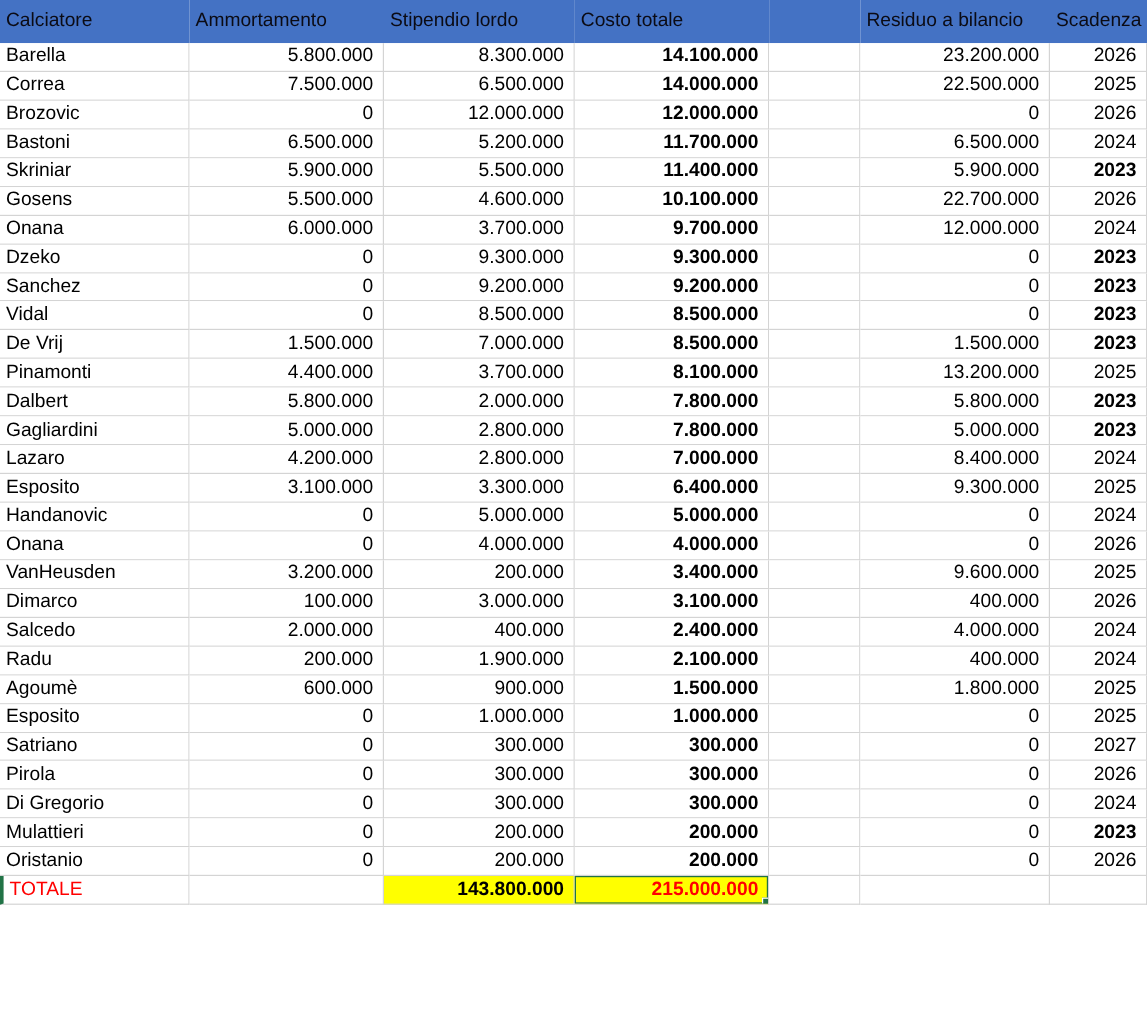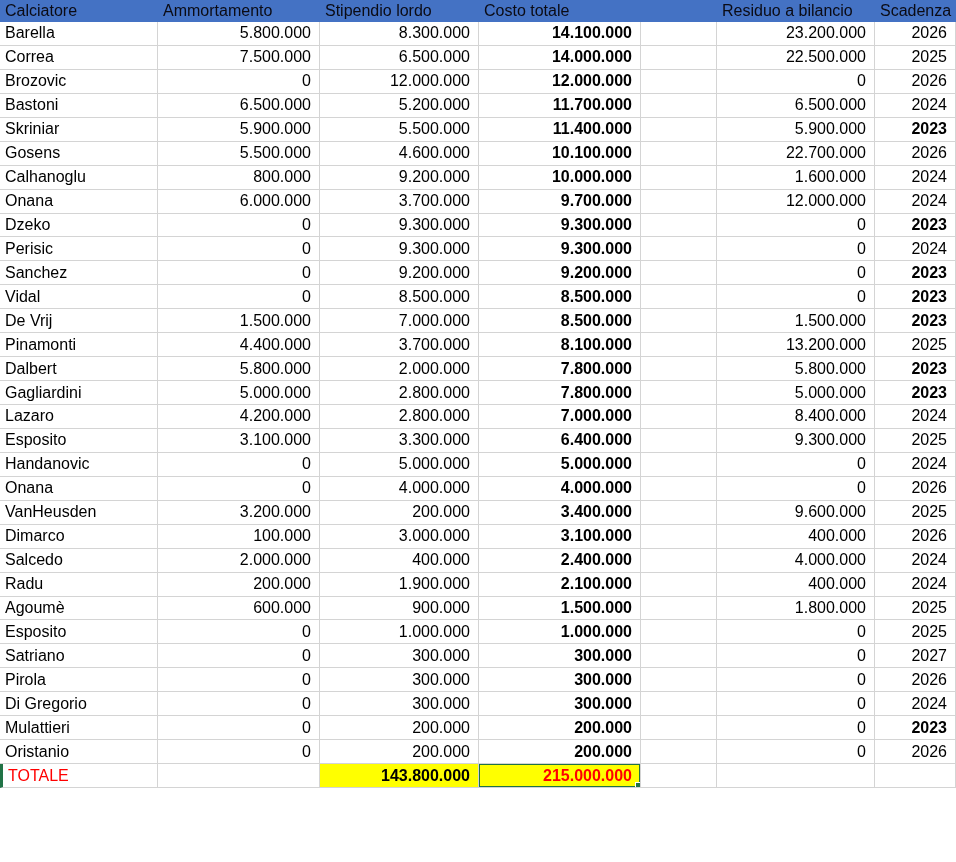--- a/index.html
+++ b/index.html
@@ -10,21 +10,21 @@
     --selection-green:#217346;
   }
   html,body{margin:0;padding:0;}
   body{background:#fff;}
   .sheet{
     width:956px;height:862px;overflow:hidden;background:#fff;
     font-family:"Liberation Sans",sans-serif;font-size:16px;color:#000;
   }
   table{border-collapse:separate;border-spacing:0;table-layout:fixed;width:956px;}
   tr{height:23.94px;}
-  tr.header-row{height:22px;}
+  tr.header-row{height:36px;}
   th{
     background:var(--header-blue);color:#0b0b14;font-weight:400;
     text-align:left;padding:0 8px 0 5px;white-space:nowrap;overflow:hidden;
     font-size:16px;
   }
   td{
     border-right:1px solid var(--gridline);
     border-bottom:1px solid var(--gridline);
     padding:0 8px 0 5px;white-space:nowrap;overflow:hidden;
     background:#fff;position:relative;
@@ -117,54 +117,36 @@
         <tr>
           <td>Gosens</td>
           <td class="num">5.500.000</td>
           <td class="num">4.600.000</td>
           <td class="num bold">10.100.000</td>
           <td></td>
           <td class="num">22.700.000</td>
           <td class="num">2026</td>
         </tr>
         <tr>
-          <td>Calhanoglu</td>
-          <td class="num">800.000</td>
-          <td class="num">9.200.000</td>
-          <td class="num bold">10.000.000</td>
-          <td></td>
-          <td class="num">1.600.000</td>
-          <td class="num">2024</td>
-        </tr>
-        <tr>
           <td>Onana</td>
           <td class="num">6.000.000</td>
           <td class="num">3.700.000</td>
           <td class="num bold">9.700.000</td>
           <td></td>
           <td class="num">12.000.000</td>
           <td class="num">2024</td>
         </tr>
         <tr>
           <td>Dzeko</td>
           <td class="num">0</td>
           <td class="num">9.300.000</td>
           <td class="num bold">9.300.000</td>
           <td></td>
           <td class="num">0</td>
           <td class="num bold">2023</td>
-        </tr>
-        <tr>
-          <td>Perisic</td>
-          <td class="num">0</td>
-          <td class="num">9.300.000</td>
-          <td class="num bold">9.300.000</td>
-          <td></td>
-          <td class="num">0</td>
-          <td class="num">2024</td>
         </tr>
         <tr>
           <td>Sanchez</td>
           <td class="num">0</td>
           <td class="num">9.200.000</td>
           <td class="num bold">9.200.000</td>
           <td></td>
           <td class="num">0</td>
           <td class="num bold">2023</td>
         </tr>

